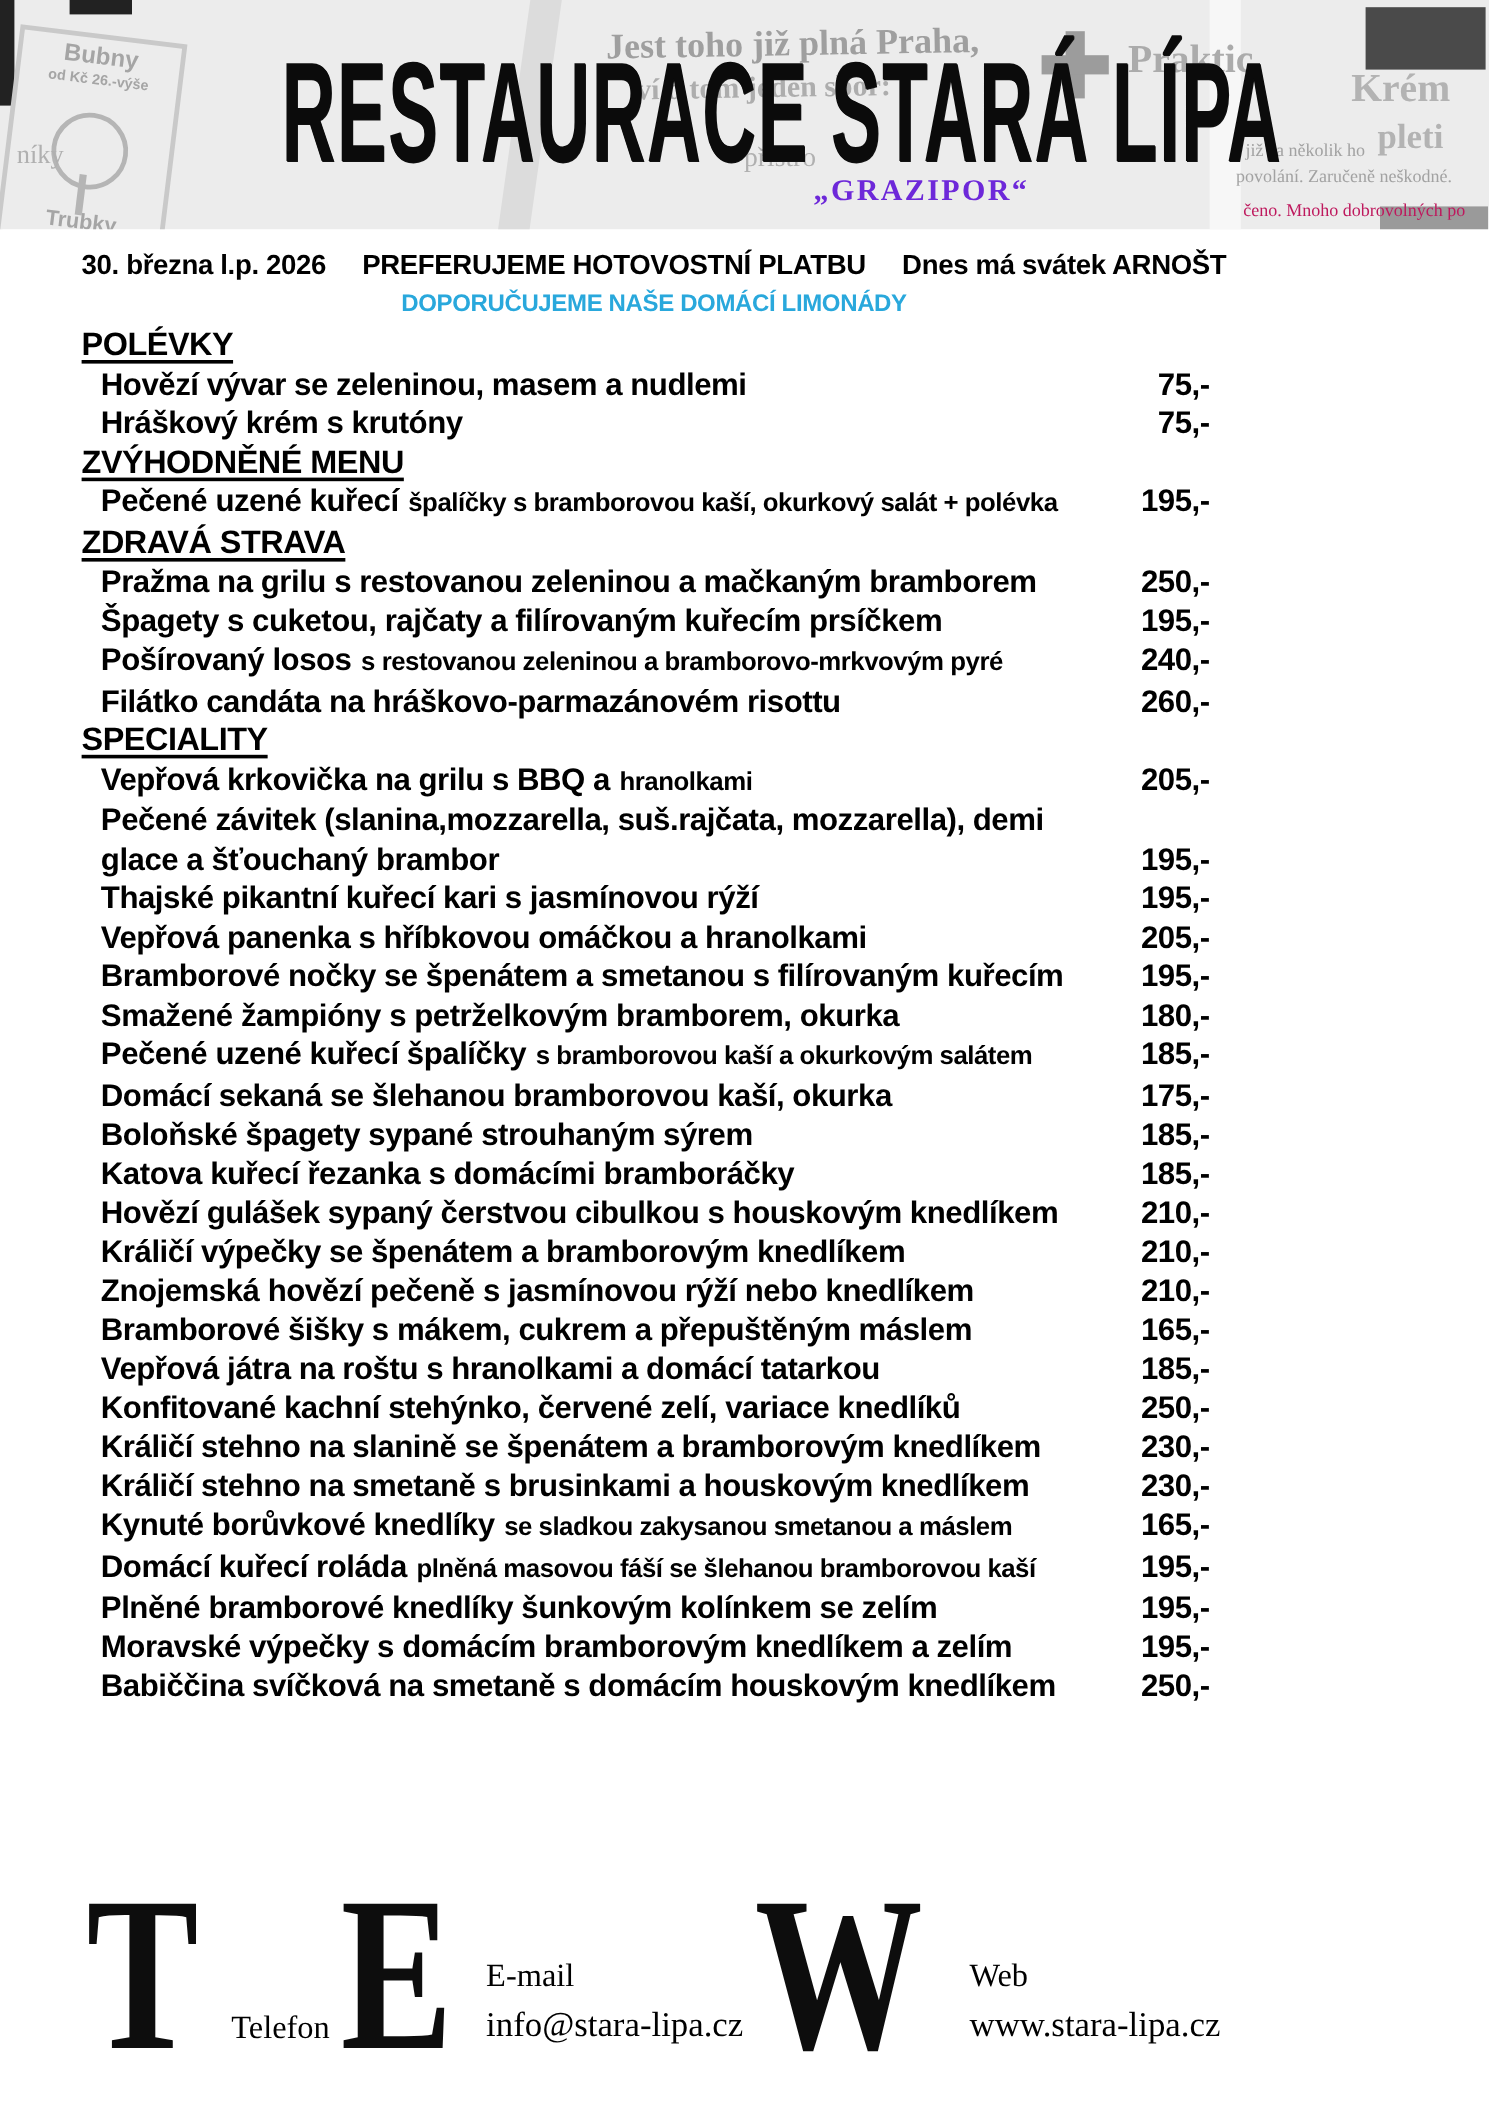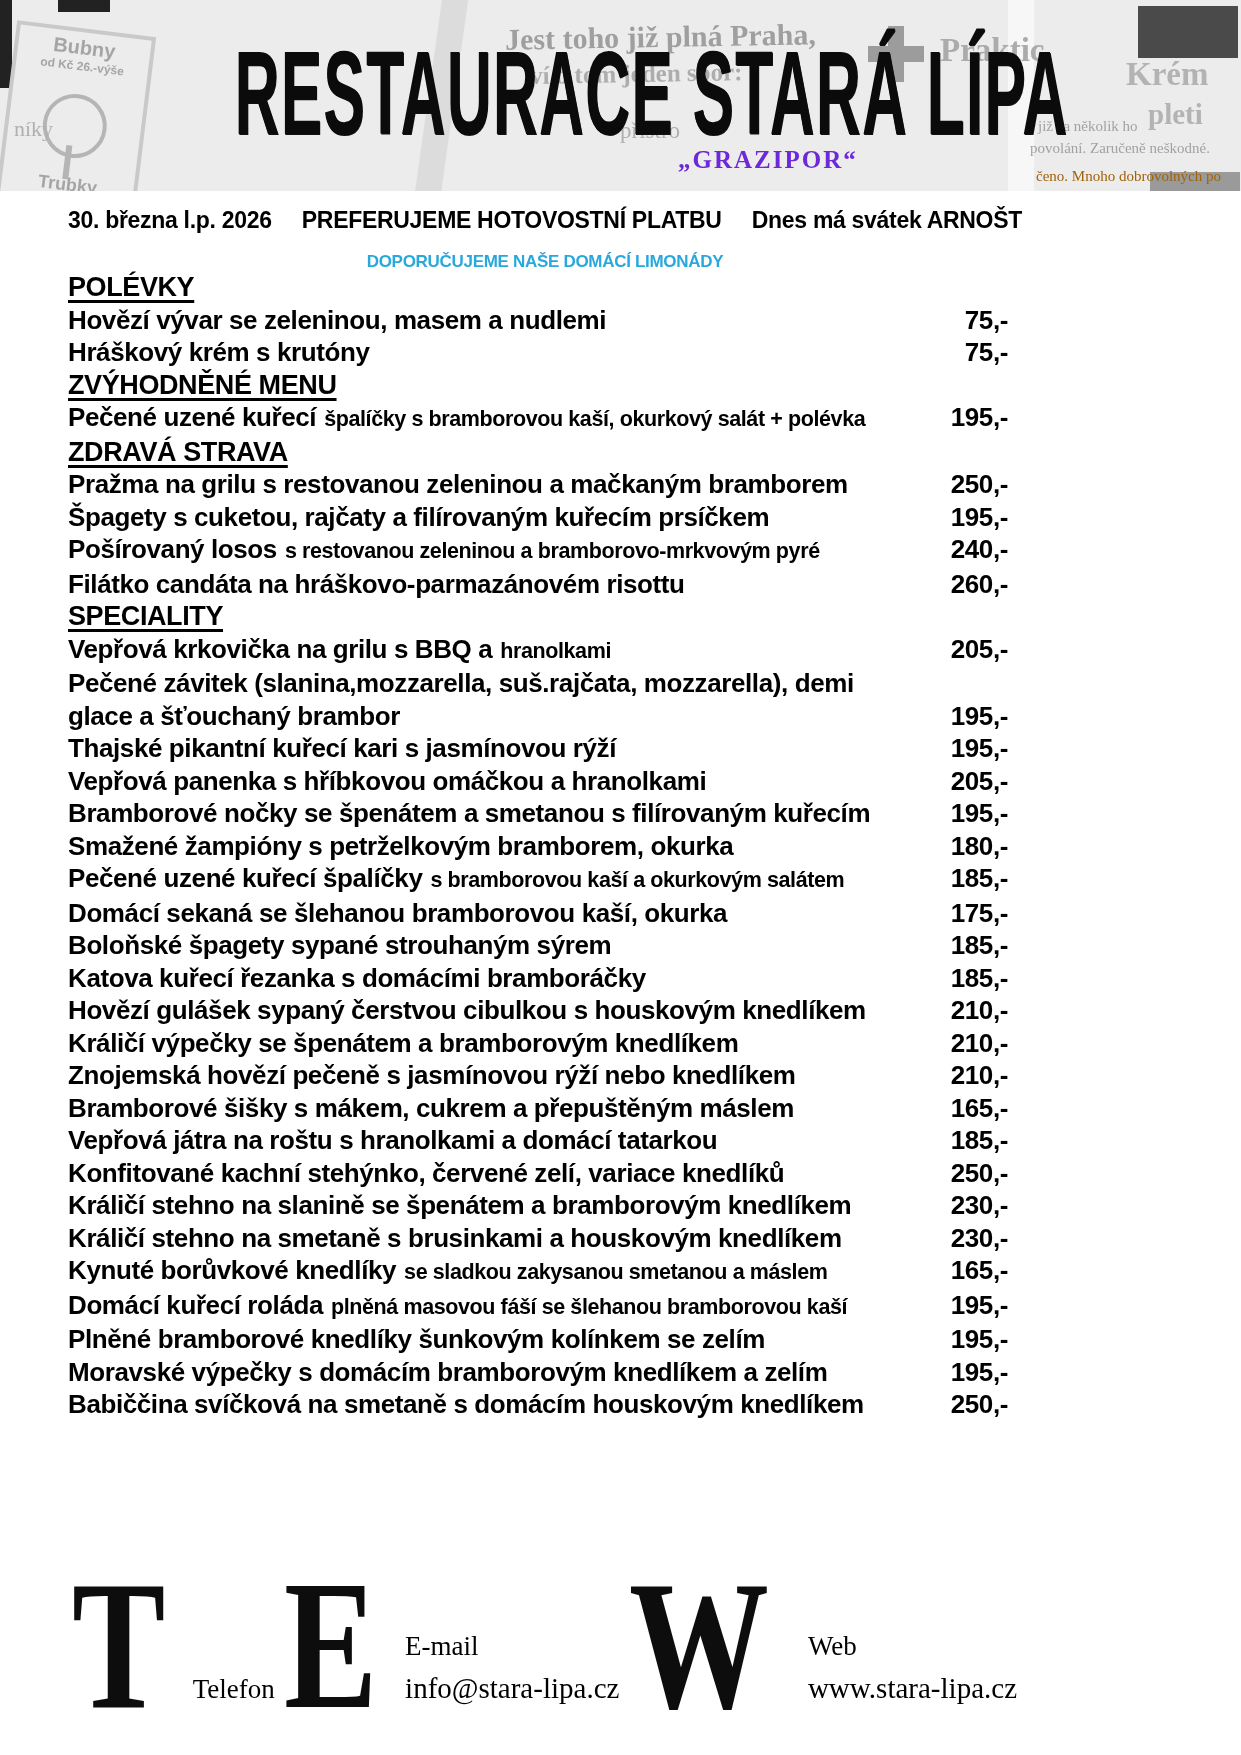--- a/index.html
+++ b/index.html
@@ -32,31 +32,31 @@
     text-shadow:1px 1px 0 #111;
   }
 
   
   .info-bar{
     position:absolute;left:68px;top:207px;width:954px;
     display:flex;justify-content:space-between;align-items:baseline;
     font-weight:bold;font-size:23px;letter-spacing:-0.3px;
   }
   .promo-line{
-    position:absolute;left:68px;top:252px;width:954px;text-align:center;
-    font-weight:bold;font-size:17px;letter-spacing:-0.3px;color:#29a8dc;
+    position:absolute;left:68px;top:242px;width:954px;text-align:center;
+    font-weight:bold;font-size:20px;letter-spacing:-0.3px;color:#29a8dc;
   }
 
   
   .menu{position:absolute;left:68px;top:271px;width:940px;font-weight:bold;letter-spacing:-0.4px;}
   .section-heading{
     line-height:32.5px;text-align:left;font-size:27px;
     text-decoration:underline;text-decoration-thickness:3px;text-underline-offset:4px;
   }
-  .menu-row{display:flex;align-items:baseline;line-height:32.5px;white-space:nowrap;}
+  .menu-row{display:flex;align-items:baseline;line-height:32.5px;white-space:nowrap;margin-left:16px;}
   .item-name{font-size:26px;}
   .item-sub{font-size:21.5px;margin-left:8px;}
   .sp{flex:1;}
   .item-price{font-size:26px;margin-left:8px;}
 
   
   .footer{position:absolute;left:72px;top:1580px;width:945px;display:flex;justify-content:space-between;}
   .contact{display:flex;align-items:flex-end;}
   .contact-glyph{
     font-family:"Liberation Serif",serif;font-weight:bold;font-size:175px;line-height:0.78;
@@ -94,21 +94,21 @@
     <div class="snippet serifish" style="left:678px;top:146px;font-size:25px;font-weight:bold;letter-spacing:2px;color:#6d28d9;">„GRAZIPOR“</div>
 
     <div class="plus-icon"></div>
     <div class="snippet serifish" style="left:940px;top:32px;font-size:33px;font-weight:bold;color:#ababab;">Praktic</div>
 
     <div class="snippet serifish" style="left:1126px;top:56px;font-size:33px;font-weight:bold;color:#b3b3b3;">Krém</div>
     <div class="snippet serifish" style="left:1148px;top:98px;font-size:29px;font-weight:bold;color:#b3b3b3;">pleti</div>
 
     <div class="snippet serifish" style="left:1038px;top:118px;font-size:15px;color:#a2a2a2;">již za několik ho</div>
     <div class="snippet serifish" style="left:1030px;top:140px;font-size:15px;color:#a2a2a2;">povolání. Zaručeně neškodné.</div>
-    <div class="snippet serifish" style="left:1036px;top:168px;font-size:15px;color:#a16207;">čeno. Mnoho dobrovolných po</div>
+    <div class="snippet serifish" style="left:1036px;top:168px;font-size:15px;color:#be185d;">čeno. Mnoho dobrovolných po</div>
 
     <div class="title-wrap">
       <span class="main-title">RESTAURACE STARÁ LÍPA</span>
     </div>
   </div>
 
   <div class="info-bar">
     <span>30. března  l.p. 2026</span>
     <span>PREFERUJEME HOTOVOSTNÍ PLATBU</span>
     <span>Dnes má svátek ARNOŠT</span>

